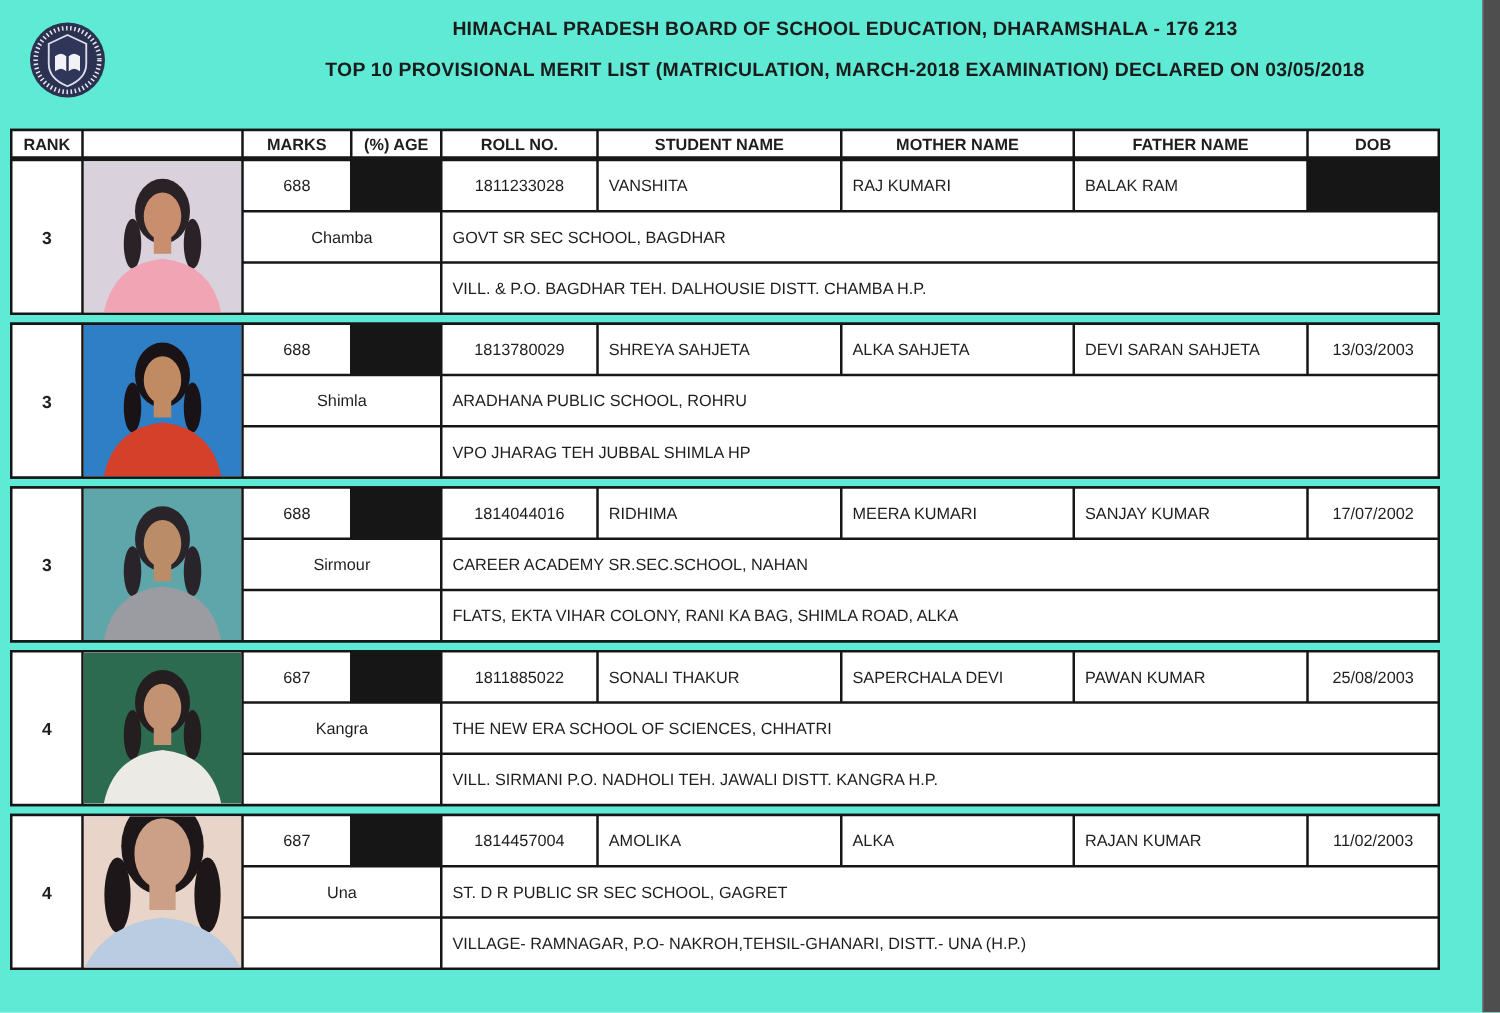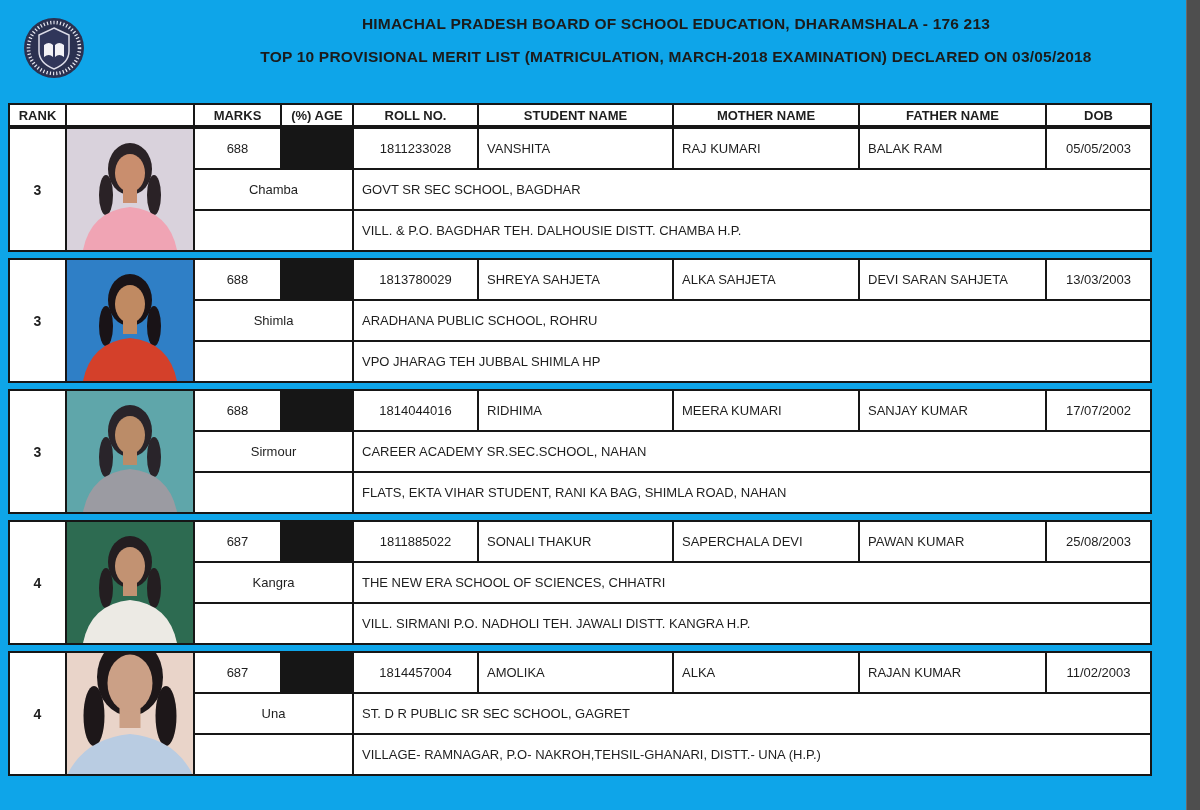--- a/index.html
+++ b/index.html
@@ -3,21 +3,21 @@
 <meta charset="utf-8">
 <style>
   * { box-sizing: border-box; margin: 0; padding: 0; }
   html, body { width: 1200px; height: 810px; overflow: hidden; }
   body {
     font-family: "Liberation Sans", sans-serif;
     background: #ffffff;
     color: #1e1e1e;
     position: relative;
   }
-  .page { position: relative; width: 1200px; height: 810px; background: #0ea5e9; }
+  .page { position: relative; width: 1200px; height: 810px; background: #5eead4; }
 
   
   .masthead { position: relative; height: 103px; }
   .seal { position: absolute; left: 22px; top: 16px; width: 64px; height: 64px; }
   .titles { padding-top: 15px; margin-left: 170px; width: 1012px; text-align: center; }
   .title-line { font-weight: bold; font-size: 15.5px; letter-spacing: 0.2px; color: #1b1b1b; }
   .title-line + .title-line { margin-top: 15px; }
 
   
   .grid9 {
@@ -115,21 +115,20 @@
           <path d="M16,121 Q24,82 63,78 Q102,82 110,121 Z" style="fill:var(--p-shirt)"></path>
         </g>
       </svg>
     </div>
     <div class="cell center c-marks">688</div>
     <div class="cell center c-age">98.29%</div>
     <div class="cell center c-roll">1811233028</div>
     <div class="cell padded c-student">VANSHITA</div>
     <div class="cell padded c-mother">RAJ KUMARI</div>
     <div class="cell padded c-father">BALAK RAM</div>
-    <div class="cell center c-dob">05/05/2003</div>
     <div class="cell center c-district">Chamba</div>
     <div class="cell padded c-school">GOVT SR SEC SCHOOL, BAGDHAR</div>
     <div class="cell c-blank"></div>
     <div class="cell padded c-address">VILL. &amp; P.O. BAGDHAR TEH. DALHOUSIE DISTT. CHAMBA H.P.</div>
   </div>
 
   <div class="grid9 record" style="--p-bg: #2f7fc6; --p-hair: #191317; --p-skin: #c08a62; --p-shirt: #d4402a;">
     <div class="c-rank">3</div>
     <div class="c-photo">
       <svg class="photo-svg" viewBox="0 0 126 121" preserveAspectRatio="none">
@@ -175,21 +174,21 @@
     <div class="cell center c-marks">688</div>
     <div class="cell center c-age">98.29%</div>
     <div class="cell center c-roll">1814044016</div>
     <div class="cell padded c-student">RIDHIMA</div>
     <div class="cell padded c-mother">MEERA KUMARI</div>
     <div class="cell padded c-father">SANJAY KUMAR</div>
     <div class="cell center c-dob">17/07/2002</div>
     <div class="cell center c-district">Sirmour</div>
     <div class="cell padded c-school">CAREER ACADEMY SR.SEC.SCHOOL, NAHAN</div>
     <div class="cell c-blank"></div>
-    <div class="cell padded c-address">FLATS, EKTA VIHAR STUDENT, RANI KA BAG, SHIMLA ROAD, NAHAN</div>
+    <div class="cell padded c-address">FLATS, EKTA VIHAR COLONY, RANI KA BAG, SHIMLA ROAD, ALKA</div>
   </div>
 
   <div class="grid9 record" style="--p-bg: #2d6b51; --p-hair: #241e21; --p-skin: #c29272; --p-shirt: #eceae4;">
     <div class="c-rank">4</div>
     <div class="c-photo">
       <svg class="photo-svg" viewBox="0 0 126 121" preserveAspectRatio="none">
         <rect x="0" y="0" width="126" height="121" style="fill:var(--p-bg)"></rect>
         <g class="person">
           <ellipse cx="63" cy="40" rx="22" ry="26" style="fill:var(--p-hair)"></ellipse>
           <ellipse cx="39" cy="66" rx="7" ry="20" style="fill:var(--p-hair)"></ellipse>

